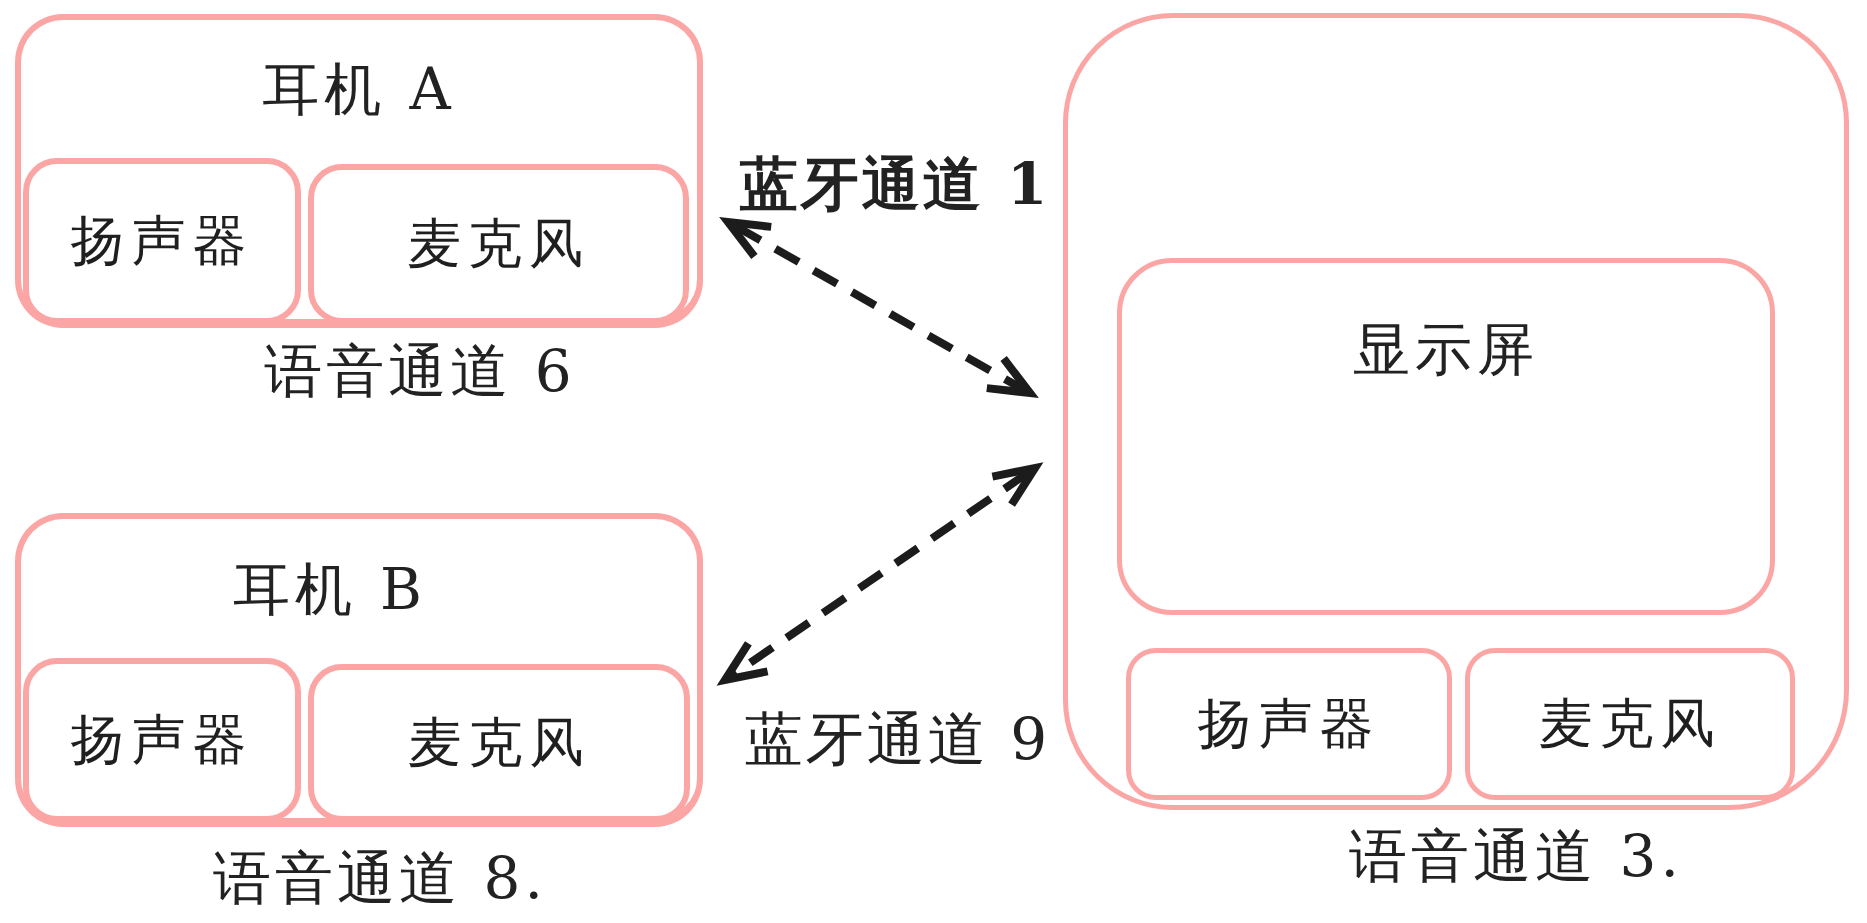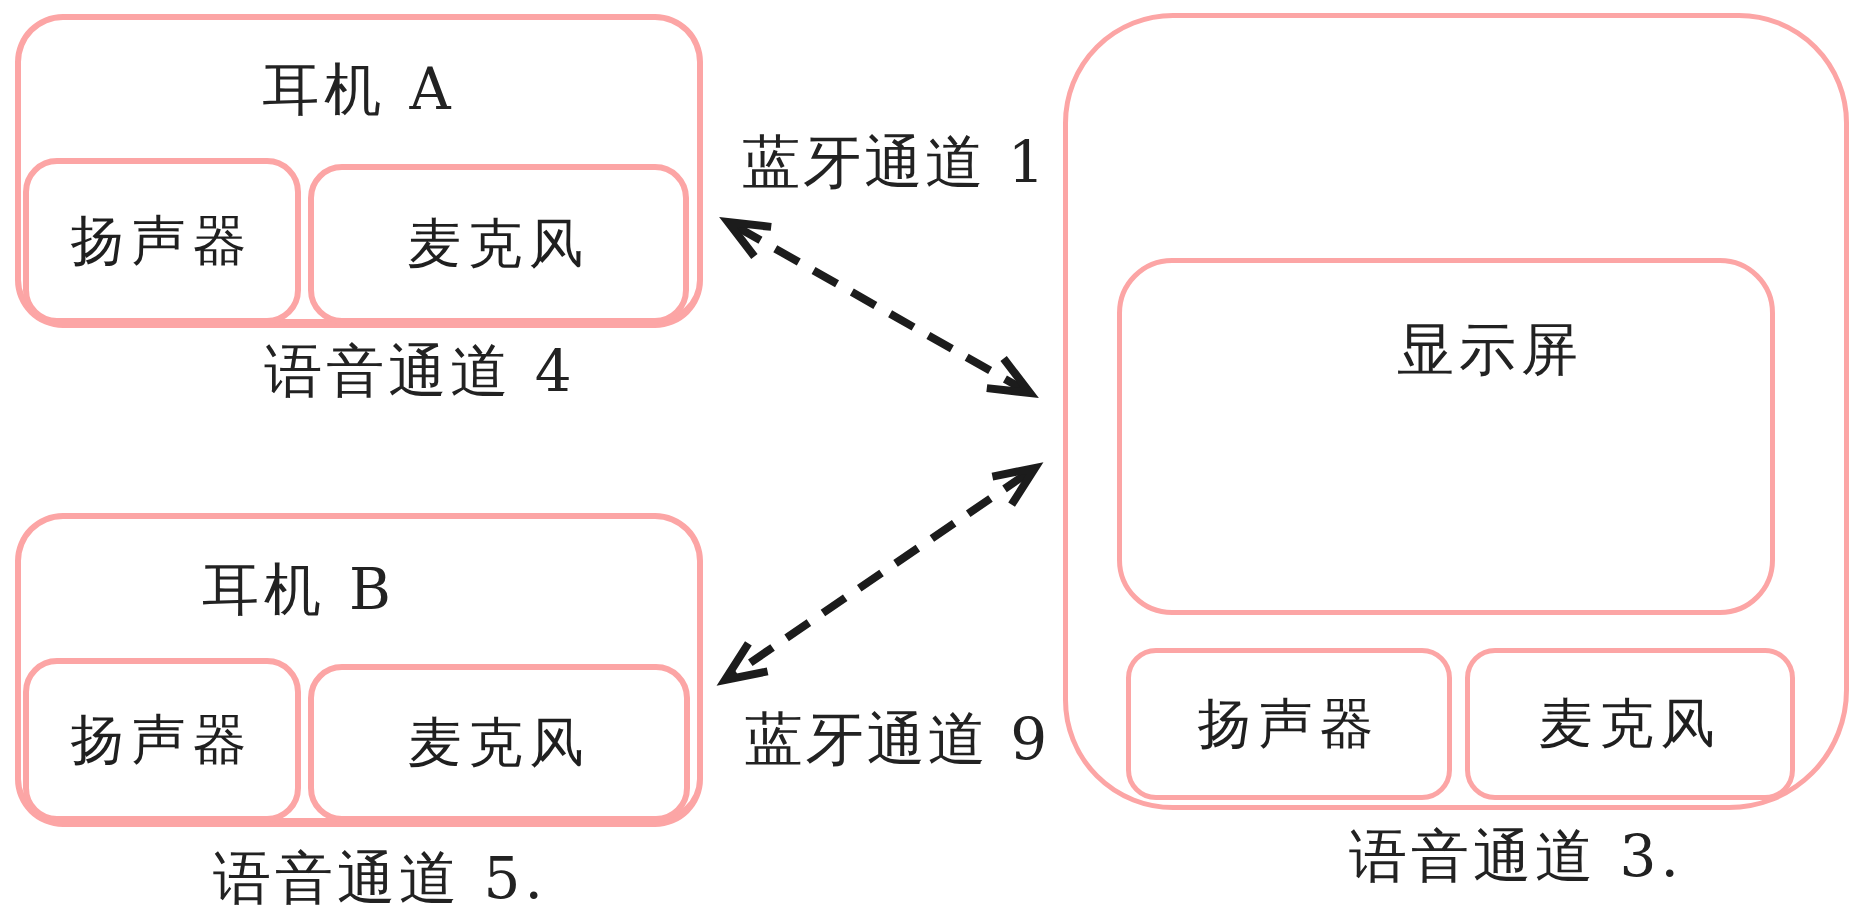--- a/index.html
+++ b/index.html
@@ -70,44 +70,44 @@
 <div id="stage">
 
   <div class="box outer-box" style="left:15px; top:14px; width:688px; height:314px;"></div>
   <div class="label title-label" style="left:15px; top:52px; width:688px;">耳机 A</div>
   <div class="box sub-box" style="left:23px; top:158px; width:278px; height:166px;">
     <span class="sub-label" style="letter-spacing:7px;">扬声器</span>
   </div>
   <div class="box sub-box" style="left:308px; top:164px; width:381px; height:160px;">
     <span class="sub-label">麦克风</span>
   </div>
-  <div class="label channel-label" style="left:170px; top:333px; width:500px;">语音通道 4</div>
+  <div class="label channel-label" style="left:170px; top:333px; width:500px;">语音通道 6</div>
 
   <div class="box outer-box" style="left:15px; top:513px; width:688px; height:314px;"></div>
-  <div class="label title-label" style="left:15px; top:552px; width:568px;">耳机 B</div>
+  <div class="label title-label" style="left:15px; top:552px; width:568px;padding-left:31px;">耳机 B</div>
   <div class="box sub-box" style="left:23px; top:658px; width:278px; height:164px;">
     <span class="sub-label">扬声器</span>
   </div>
   <div class="box sub-box" style="left:308px; top:664px; width:382px; height:158px;">
     <span class="sub-label">麦克风</span>
   </div>
-  <div class="label channel-label" style="left:130px; top:840px; width:500px;">语音通道 5.</div>
+  <div class="label channel-label" style="left:130px; top:840px; width:500px;">语音通道 8.</div>
 
   <div class="box host-box" style="left:1063px; top:13px; width:786px; height:797px;"></div>
   <div class="box display-box" style="left:1117px; top:258px; width:658px; height:357px;"></div>
-  <div class="label title-label" style="left:1117px; top:312px; width:658px;padding-left:44px;">显示屏</div>
+  <div class="label title-label" style="left:1117px; top:312px; width:658px;">显示屏</div>
   <div class="box sub-box host-sub" style="left:1126px; top:648px; width:326px; height:152px;">
     <span class="sub-label">扬声器</span>
   </div>
   <div class="box sub-box host-sub" style="left:1465px; top:648px; width:330px; height:152px;">
     <span class="sub-label">麦克风</span>
   </div>
   <div class="label channel-label" style="left:1216px; top:818px; width:600px;">语音通道 3.</div>
 
-  <div class="label bt-label" style="left:725px; top:124px; width:340px;">蓝牙通道 1</div>
+  <div class="label bt-label" style="left:725px; top:146px; width:340px;font-weight:bold;">蓝牙通道 1</div>
   <div class="label bt-label" style="left:725px; top:701px; width:345px;">蓝牙通道 9</div>
 
   <svg id="arrow-layer" viewBox="0 0 1867 923" xmlns="http://www.w3.org/2000/svg">
     <g>
       <line class="dash" x1="737" y1="227" x2="1021" y2="388"></line>
       <polyline class="head" points="754.4,256.5 728,222 771.2,226.9"></polyline>
       <polyline class="head" points="986.8,388.1 1030,393 1003.6,358.5"></polyline>
     </g>
     <g>
       <line class="dash" x1="1026.8" y1="473.6" x2="733.2" y2="674.4"></line>

